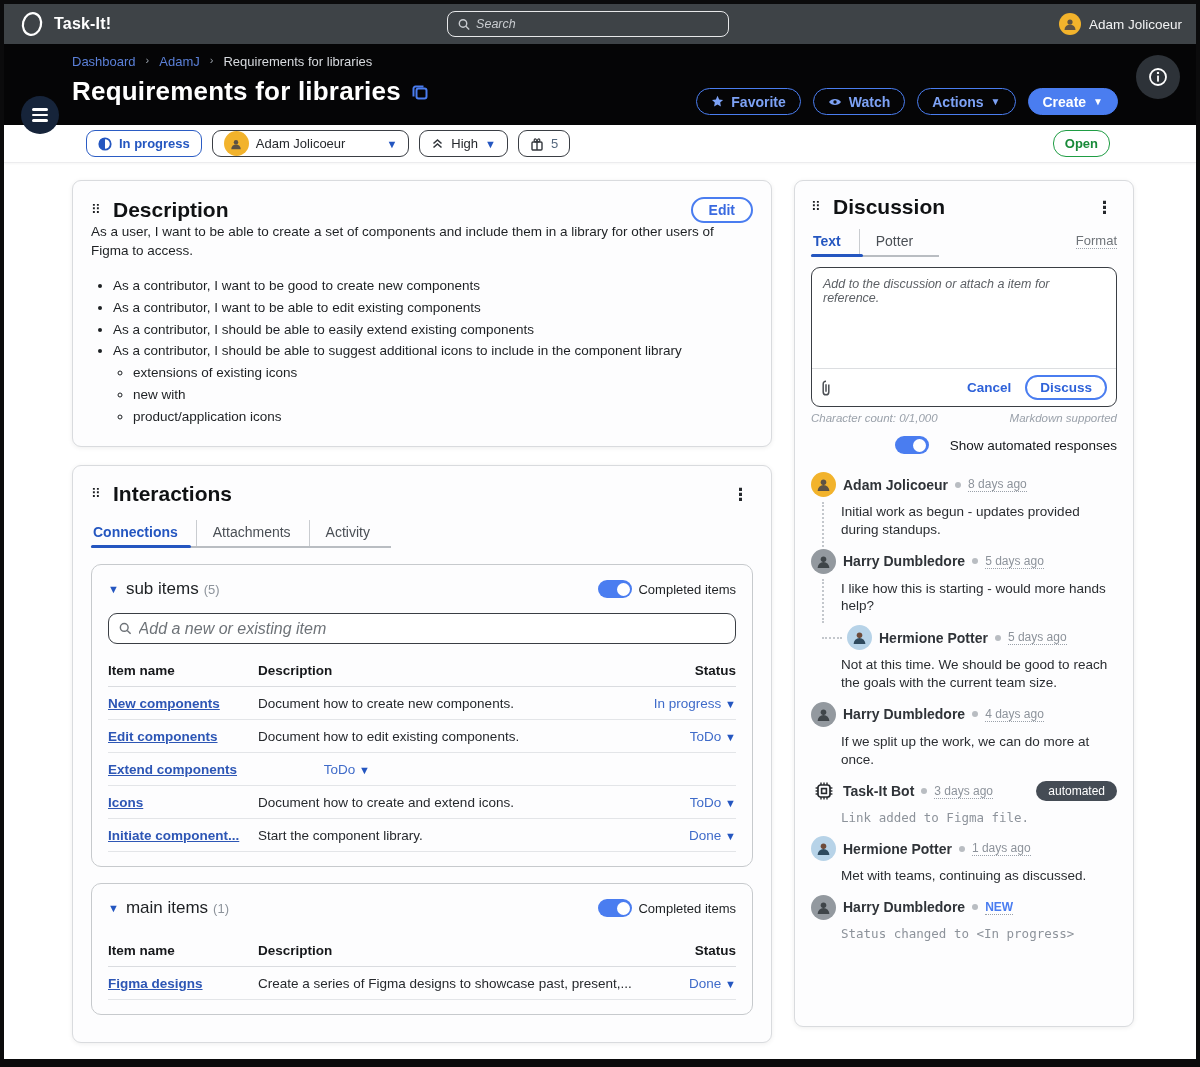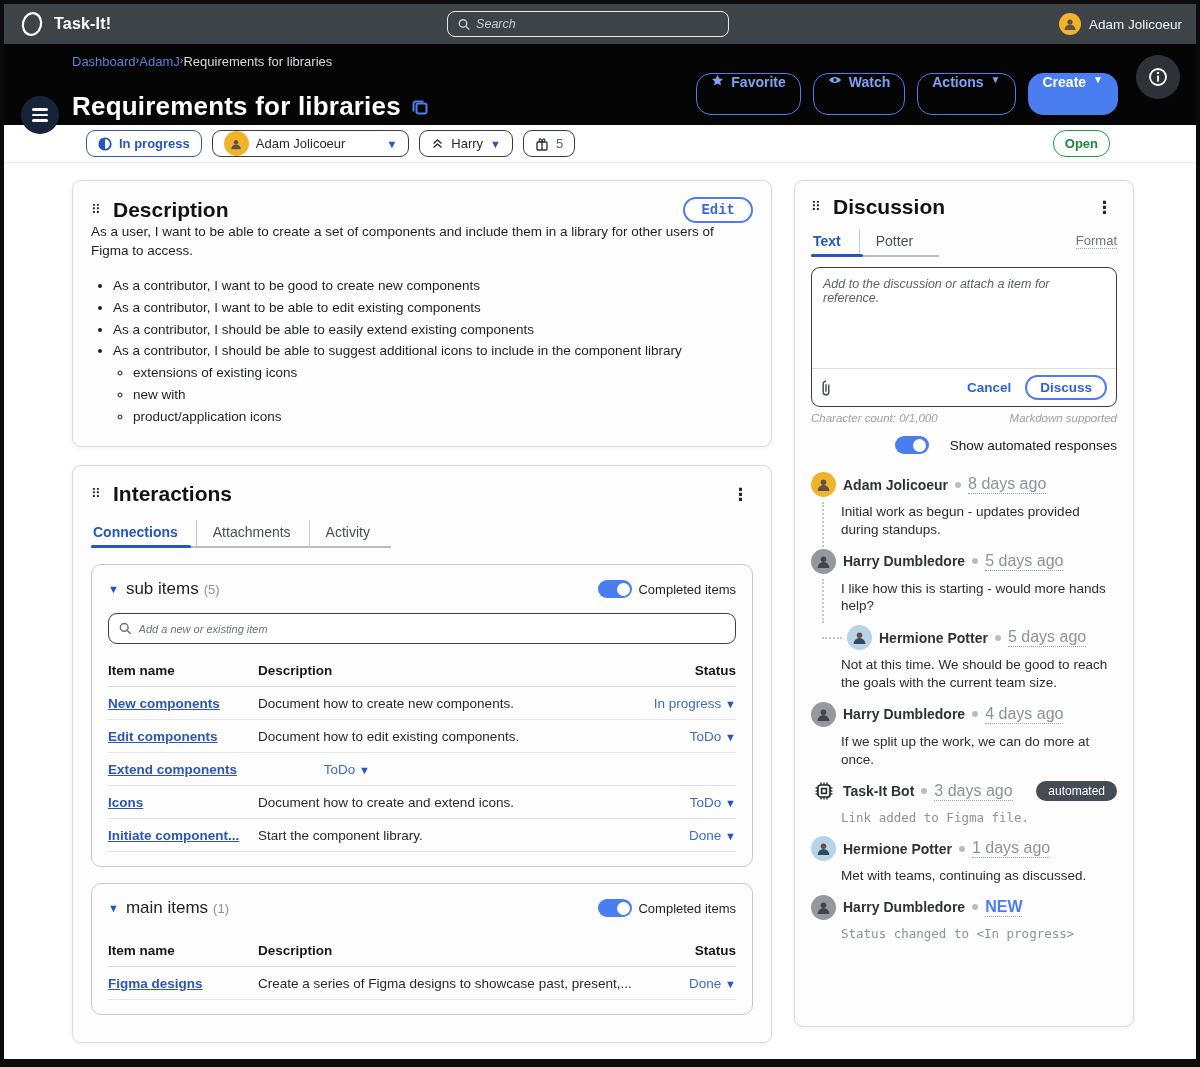--- a/index.html
+++ b/index.html
@@ -15,28 +15,28 @@
   .search-box { position:absolute; left:443px; top:7px; width:282px; height:26px; border:1.5px solid #e7e8ea; border-radius:8px; display:flex; align-items:center; gap:6px; padding:0 10px; background:transparent; }
   .search-box input { border:none; outline:none; background:transparent; font-style:italic; color:#cfd2d5; font-size:12.5px; width:100%; font-family:inherit; }
   .search-box input::placeholder { color:#c9ccd0; }
   .user-chip { margin-left:auto; display:flex; align-items:center; gap:8px; color:#f2f3f4; font-size:13.5px; }
 
   
   .headerbar { height:81px; background:#050506; position:relative; color:#fff; }
   .hamburger { position:absolute; left:17px; top:52px; width:38px; height:38px; border-radius:50%; background:#16243a; display:flex; flex-direction:column; justify-content:center; align-items:center; gap:3px; cursor:pointer; }
   .hamburger i { display:block; width:16px; height:2.4px; background:#fff; border-radius:2px; }
   .head-main { position:absolute; left:68px; top:10px; }
-  .breadcrumb { font-size:13px; display:flex; gap:0; margin-bottom:22px; }
+  .breadcrumb { font-size:13px; display:flex; gap:10px; margin-bottom:7px; }
   .breadcrumb .crumb-link { color:#5b80d8; cursor:pointer; }
   .breadcrumb .sep { color:#9aa1aa; font-size:11px; }
   .breadcrumb .crumb-current { color:#d7dade; }
   .title-row { display:flex; align-items:center; gap:10px; }
   .page-title { font-size:26px; font-weight:700; color:#fff; letter-spacing:.2px; }
   .head-actions { position:absolute; right:78px; bottom:10px; display:flex; gap:12px; align-items:center; }
-  .pill-btn { display:flex; align-items:flex-start; gap:7px; border:1.6px solid #4a7df0; color:#7da2f5; border-radius:15px; height:42px; padding:0 14px; font-size:14px; font-weight:700; background:transparent; cursor:pointer; font-family:inherit; }
+  .pill-btn { display:flex; align-items:center; gap:7px; border:1.6px solid #4a7df0; color:#7da2f5; border-radius:15px; height:27px; padding:0 14px; font-size:14px; font-weight:700; background:transparent; cursor:pointer; font-family:inherit; }
   .pill-btn .caret { font-size:10px; color:#7da2f5; }
   .pill-btn.primary { background:#4a7df0; color:#fff; border-color:#4a7df0; }
   .pill-btn.primary .caret { color:#fff; }
   .info-circle { position:absolute; right:16px; top:11px; width:44px; height:44px; border-radius:50%; background:#2d3238; display:flex; align-items:center; justify-content:center; cursor:pointer; }
 
   
   .statusrow { height:38px; display:flex; align-items:center; gap:10px; padding-left:82px; padding-right:86px; border-bottom:1px solid #ececee; box-shadow:0 1px 2px rgba(0,0,0,.04); }
   .chip { display:flex; align-items:center; gap:7px; border:1.6px solid #3a3e44; border-radius:9px; height:27px; padding:0 11px; font-size:13px; color:#26292d; background:#fff; cursor:pointer; }
   .chip .caret { color:#2456c0; font-size:11px; }
   .chip.status-chip { border-color:#2b5cc4; color:#2456c0; font-weight:700; }
@@ -48,21 +48,21 @@
   .col-left { width:700px; display:flex; flex-direction:column; gap:18px; }
   .col-right { width:340px; }
   .card { background:#fdfdfe; border:1px solid #d9dbde; border-radius:9px; box-shadow:0 1px 5px rgba(0,0,0,.07); padding:16px 18px; }
   .card-head { display:flex; align-items:center; gap:10px; }
   .drag-handle { color:#1c1e21; font-size:13px; letter-spacing:-1px; line-height:10px; cursor:grab; width:12px; }
   .card-title { font-size:21px; font-weight:700; color:#101214; }
   .kebab { margin-left:auto; color:#26292d; font-size:17px; font-weight:700; cursor:pointer; padding:0 4px; }
 
   
   .desc-card { min-height:248px; }
-  .edit-btn { margin-left:auto; border:2px solid #4a7df0; color:#3a6ae0; font-weight:700; font-size:14px; border-radius:16px; padding:3px 16px; background:#fff; cursor:pointer; font-family:Liberation Mono, monospace; }
+  .edit-btn { margin-left:auto; border:2px solid #4a7df0; color:#3a6ae0; font-weight:700; font-size:14px; border-radius:16px; padding:3px 16px; background:#fff; cursor:pointer; font-family:Liberation Sans, sans-serif; }
   .desc-body { font-size:13.5px; color:#1d2023; line-height:1.4; }
   .desc-body ul { margin:16px 0 0 22px; }
   .desc-body ul ul { margin-top:2px; margin-left:20px; }
   .desc-body li { margin-bottom:3px; }
 
   
   .tabs { display:flex; align-items:flex-end; margin-top:14px; position:relative; }
   .tab { font-size:14px; color:#4a4f55; padding:4px 18px 8px 2px; cursor:pointer; position:relative; }
   .tab + .tab { padding-left:16px; border-left:1px solid #c9ccd0; }
   .tab.active { color:#2456c0; font-weight:700; }
@@ -70,21 +70,21 @@
   .tabs .activeline { position:absolute; left:0; bottom:0; height:3px; background:#2456c0; border-radius:2px; }
   .inner-box { border:1px solid #c7cacd; border-radius:10px; padding:14px 16px; margin-top:16px; background:#fdfdfe; }
   .section-head { display:flex; align-items:center; }
   .tri { color:#2456c0; font-size:11px; margin-right:7px; cursor:pointer; }
   .section-title { font-size:17px; color:#1d2023; }
   .section-count { font-size:13px; color:#8d939b; margin-left:5px; }
   .toggle-group { margin-left:auto; display:flex; align-items:center; gap:6px; font-size:13px; color:#1d2023; }
   .toggle { width:34px; height:18px; border-radius:10px; background:#4a7df0; position:relative; cursor:pointer; flex:0 0 auto; }
   .toggle::after { content:''; position:absolute; right:2.5px; top:2.5px; width:13px; height:13px; background:#fff; border-radius:50%; }
   .add-input { margin-top:14px; border:1.6px solid #3a3e44; border-radius:9px; height:31px; display:flex; align-items:center; gap:7px; padding:0 10px; background:#fff; }
-  .add-input input { border:none; outline:none; width:100%; font-style:italic; font-size:11px; color:#55595e; font-family:inherit; background:transparent; }
+  .add-input input { border:none; outline:none; width:100%; font-style:italic; font-size:16px; color:#55595e; font-family:inherit; background:transparent; }
   .add-input input::placeholder { color:#6e7378; }
   .itable { margin-top:10px; }
   .itable .trow { display:flex; align-items:center; min-height:33px; border-bottom:1px solid #e3e5e8; font-size:13.5px; }
   .itable .trow.thead { font-weight:700; color:#16181b; border-bottom:1px solid #dadce0; }
   .c-name { width:150px; flex:0 0 auto; padding-right:8px; }
   .c-desc { flex:1 1 auto; color:#26292d; overflow:hidden; white-space:nowrap; text-overflow:ellipsis; }
   .c-status { width:112px; flex:0 0 auto; text-align:right; color:#3f6bc9; }
   .c-status .caret { font-size:11px; }
   .item-link { color:#2d56b5; font-weight:700; text-decoration:underline; cursor:pointer; }
 
@@ -102,21 +102,21 @@
   .auto-toggle-row { display:flex; justify-content:flex-end; align-items:center; gap:21px; margin-top:12px; font-size:13.5px; color:#16181b; }
 
   .comments { margin-top:10px; display:flex; flex-direction:column; }
   .comment { position:relative; padding-top:8px; }
   .comment-head { display:flex; align-items:center; gap:7px; }
   .avatar { width:25px; height:25px; border-radius:50%; overflow:hidden; flex:0 0 auto; display:flex; align-items:center; justify-content:center; }
   .av-yellow { background:#f2b32c; } .av-gray { background:#93999f; } .av-blue { background:#b7d3e8; }
   .bot-avatar { width:25px; height:25px; display:flex; align-items:center; justify-content:center; flex:0 0 auto; }
   .c-author { font-size:14px; font-weight:700; color:#2f3338; }
   .c-dot { width:6px; height:6px; background:#b9bdc2; border-radius:50%; }
-  .c-date { font-size:16px; color:#8d939b; border-bottom:1.5px dotted #9aa1aa; cursor:pointer; }
+  .c-date { font-size:12px; color:#8d939b; border-bottom:1.5px dotted #9aa1aa; cursor:pointer; }
   .c-date.new { color:#4a7df0; font-weight:700; }
   .c-body { font-size:13.5px; color:#2a2d31; line-height:1.32; margin:6px 0 2px 30px; }
   .c-body.machine { font-family:"DejaVu Sans Mono","Liberation Mono",monospace; color:#8d939b; font-size:12.5px; }
   .comment.threaded::before { content:''; position:absolute; left:11px; top:38px; bottom:-6px; border-left:2px dotted #c3c7cc; }
   .comment.nested .comment-head { margin-left:36px; position:relative; }
   .comment.nested .comment-head::before { content:''; position:absolute; left:-25px; top:12px; width:20px; border-top:2px dotted #c3c7cc; }
   .auto-badge { margin-left:auto; background:#454c55; color:#fff; font-size:12px; border-radius:12px; padding:3px 12px; }
 
   .caret { color:#2456c0; }
   svg { display:block; }
@@ -221,21 +221,21 @@
           </svg>
       </span>
       <span style="padding-right:34px">Adam Jolicoeur</span>
       <span class="caret">▼</span>
     </div>
     <div class="chip">
       <svg width="13" height="13" viewBox="0 0 13 13">
           <path d="M2.5 6.5 6.5 3l4 3.5" fill="none" stroke="#33373c" stroke-width="1.6"></path>
           <path d="M2.5 10.5 6.5 7l4 3.5" fill="none" stroke="#33373c" stroke-width="1.6"></path>
         </svg>
-      <span>Harry</span>
+      <span>High</span>
       <span class="caret">▼</span>
     </div>
     <div class="chip">
       <svg width="14" height="14" viewBox="0 0 14 14">
           <rect x="2" y="5" width="10" height="8" rx="1" fill="none" stroke="#33373c" stroke-width="1.4"></rect>
           <line x1="7" y1="5" x2="7" y2="13" stroke="#33373c" stroke-width="1.4"></line>
           <path d="M7 5C5 5 3.4 3.8 4.4 2.4 5.4 1 7 2.8 7 5zm0 0c2 0 3.6-1.2 2.6-2.6C8.6 1 7 2.8 7 5z" fill="none" stroke="#33373c" stroke-width="1.2"></path>
         </svg>
       <span style="color:#55687e">5</span>
     </div>

